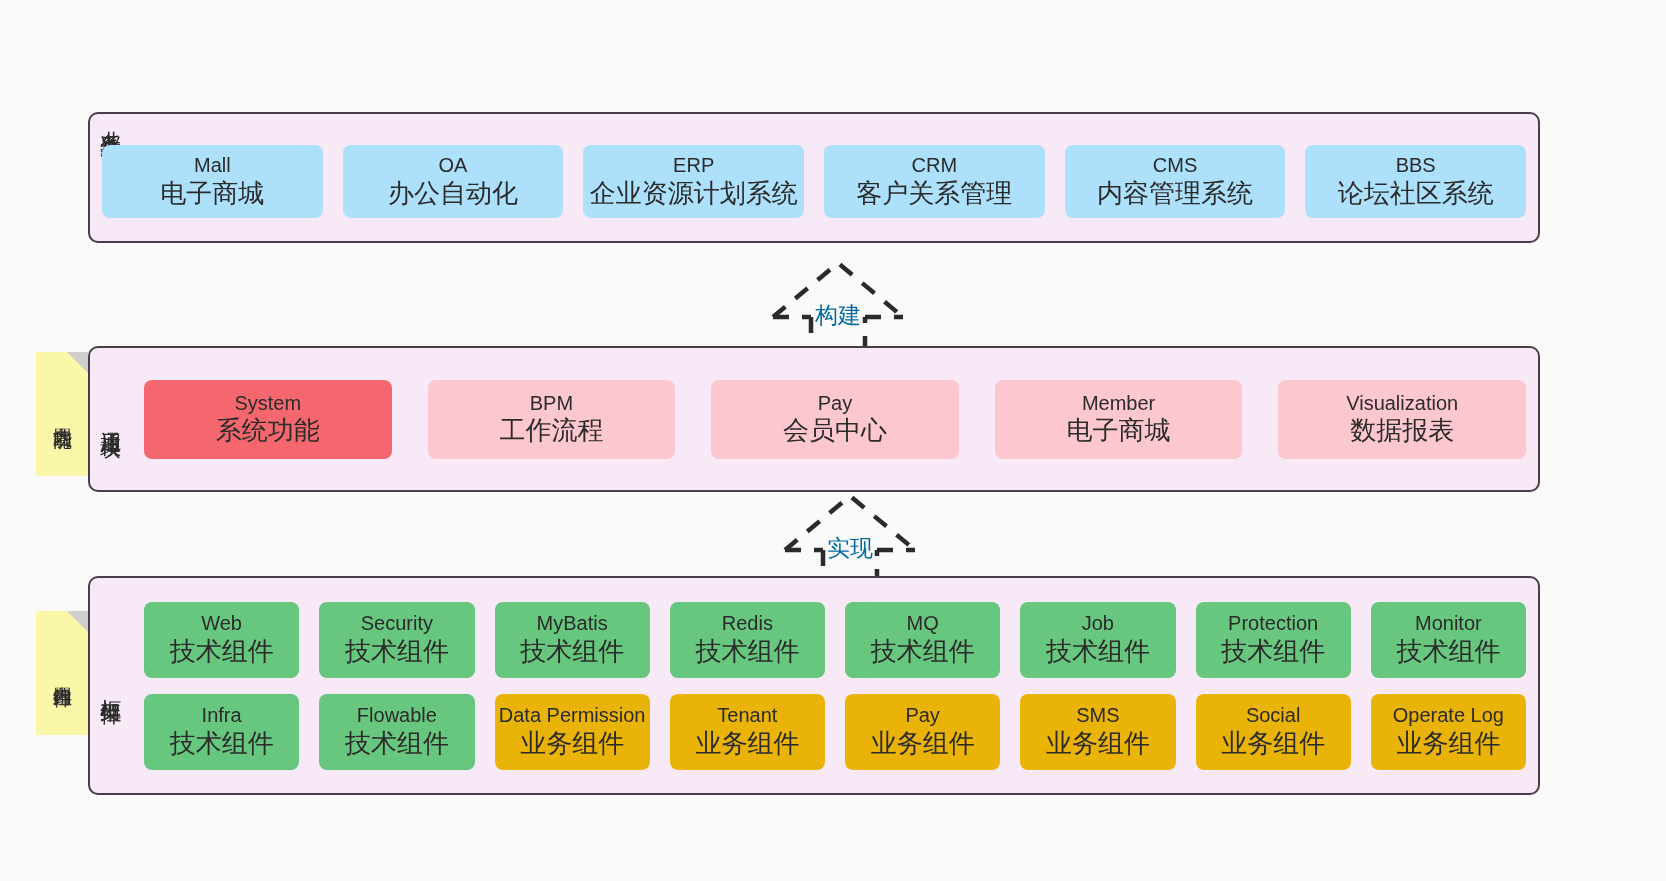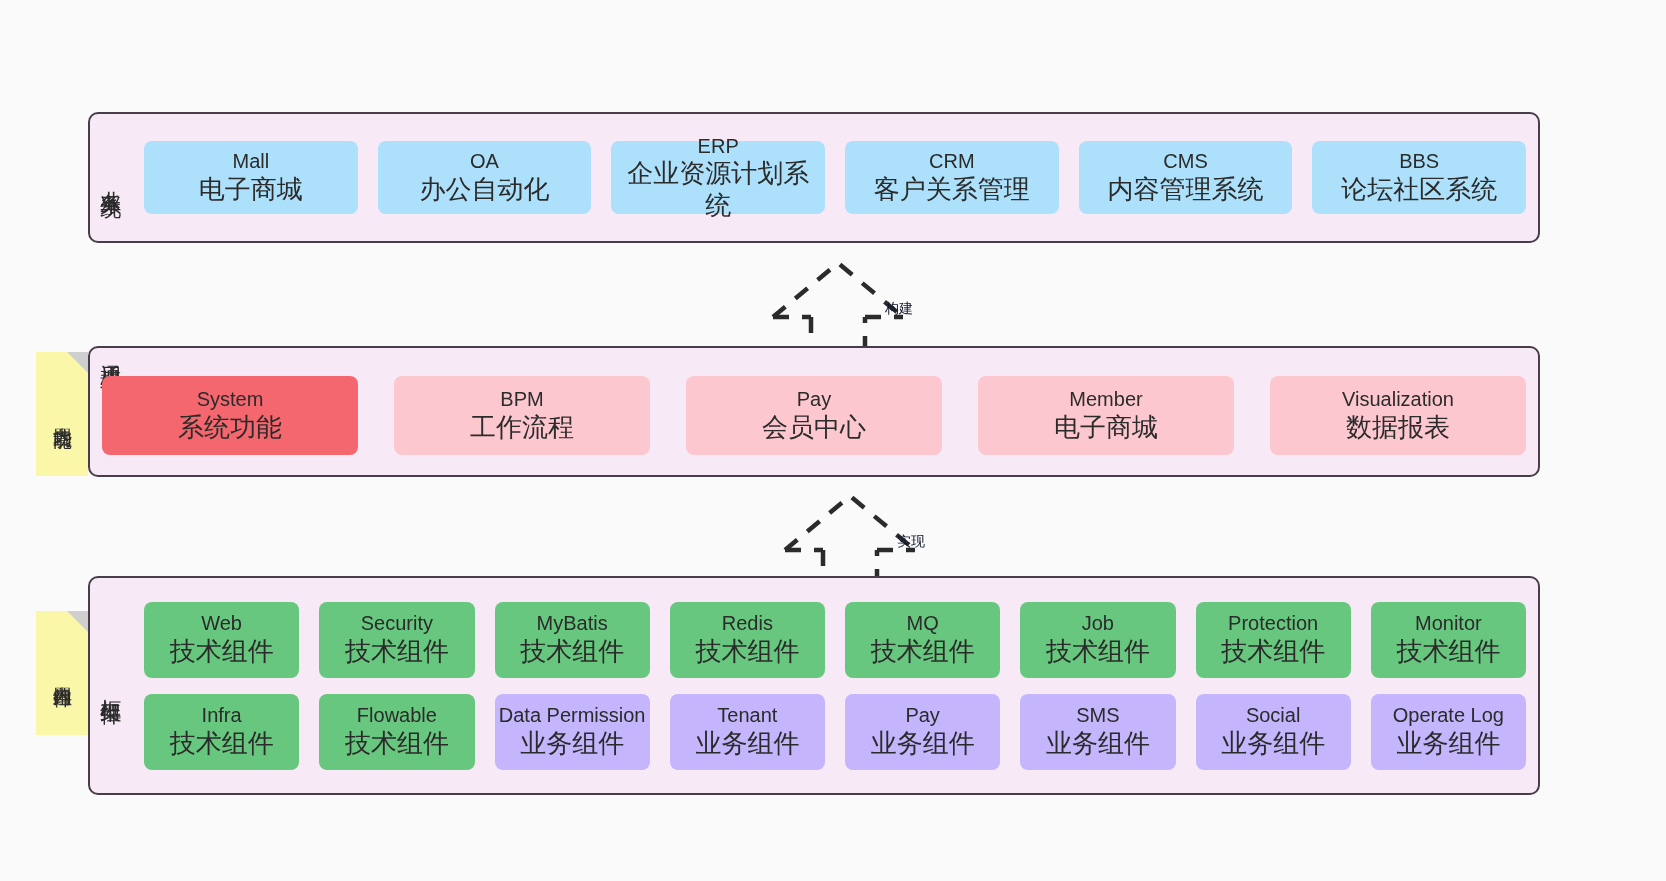--- a/index.html
+++ b/index.html
@@ -67,27 +67,27 @@
     padding: 6px 4px;
   }
   .card .en { font-size: 20px; }
   .card .cn { font-size: 26px; }
 
   
   .c-blue       { background: #ace0fb; }
   .c-red        { background: #f4676e; }
   .c-pink       { background: #fcc7cf; margin-left: 16px; }
   .c-green      { background: #68c77e; justify-content: center; }
-  .c-lightgreen { background: #c4b5fd; }
-
-  
-  #layer-business { left: 88px;  top: 112px; width: 1452px; height: 131px; }
+  .c-lightgreen { background: #eab308; }
+
+  
+  #layer-business { left: 88px;  top: 112px; width: 1452px; height: 131px; flex-direction: column; }
   #layer-business .card { height: 73px; }
 
-  #layer-common   { left: 88px;  top: 346px; width: 1452px; height: 131px; flex-direction: column; }
+  #layer-common   { left: 88px;  top: 346px; width: 1452px; height: 146px; }
   #layer-common .card { height: 79px; }
 
   #layer-framework { left: 88px; top: 576px; width: 1452px; height: 219px; }
   #layer-framework .card { height: 76px; }
 
   
   .note {
     position: absolute;
     background: #fbf7a8;
     width: 52px;
@@ -116,23 +116,23 @@
   .arrow {
     position: absolute;
     width: 150px;
     height: 95px;
   }
   .arrow svg { display: block; width: 150px; height: 95px; }
   .arrow .arrow-label {
     position: absolute;
     left: 0; right: 0;
     top: 43px;
-    text-align: right;
-    font-size: 14px;
-    color: #0f172a;
+    text-align: center;
+    font-size: 23px;
+    color: #0369a1;
     user-select: none;
   }
   #arrow-build { left: 763px; top: 257px; }
   #arrow-impl  { left: 775px; top: 490px; }
 </style>
 </head>
 <body>
 
 <div id="canvas">
 

